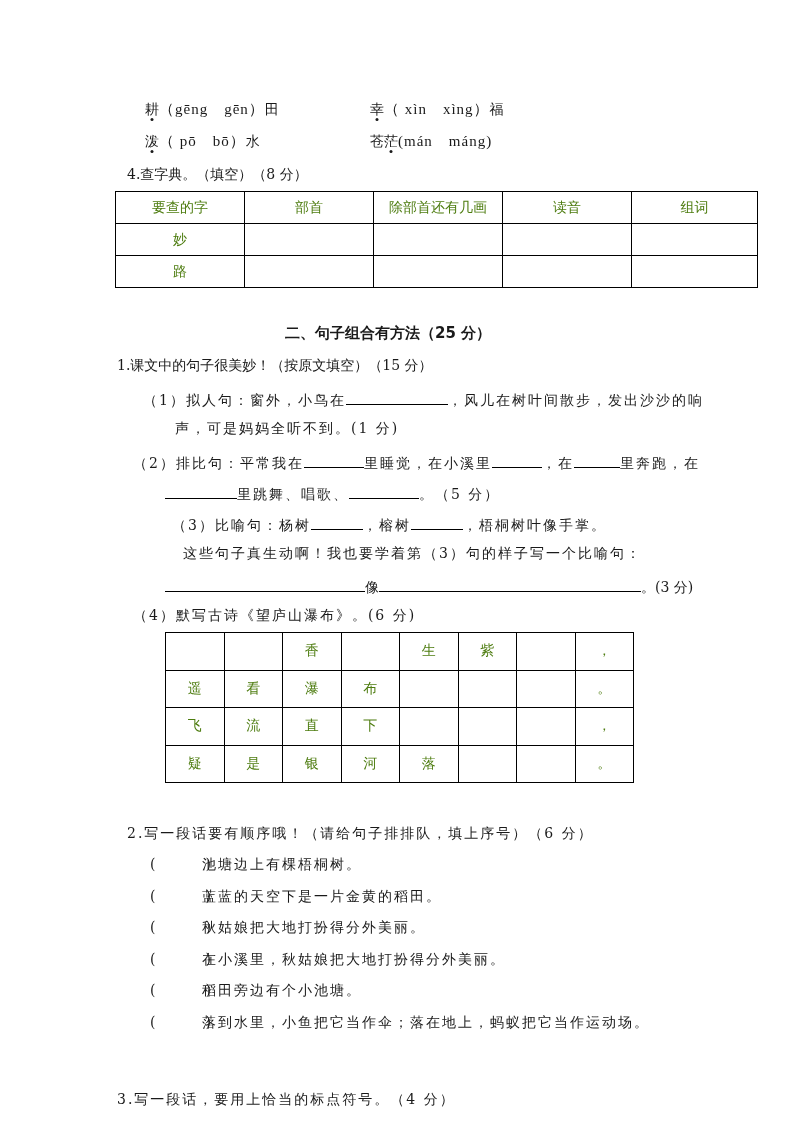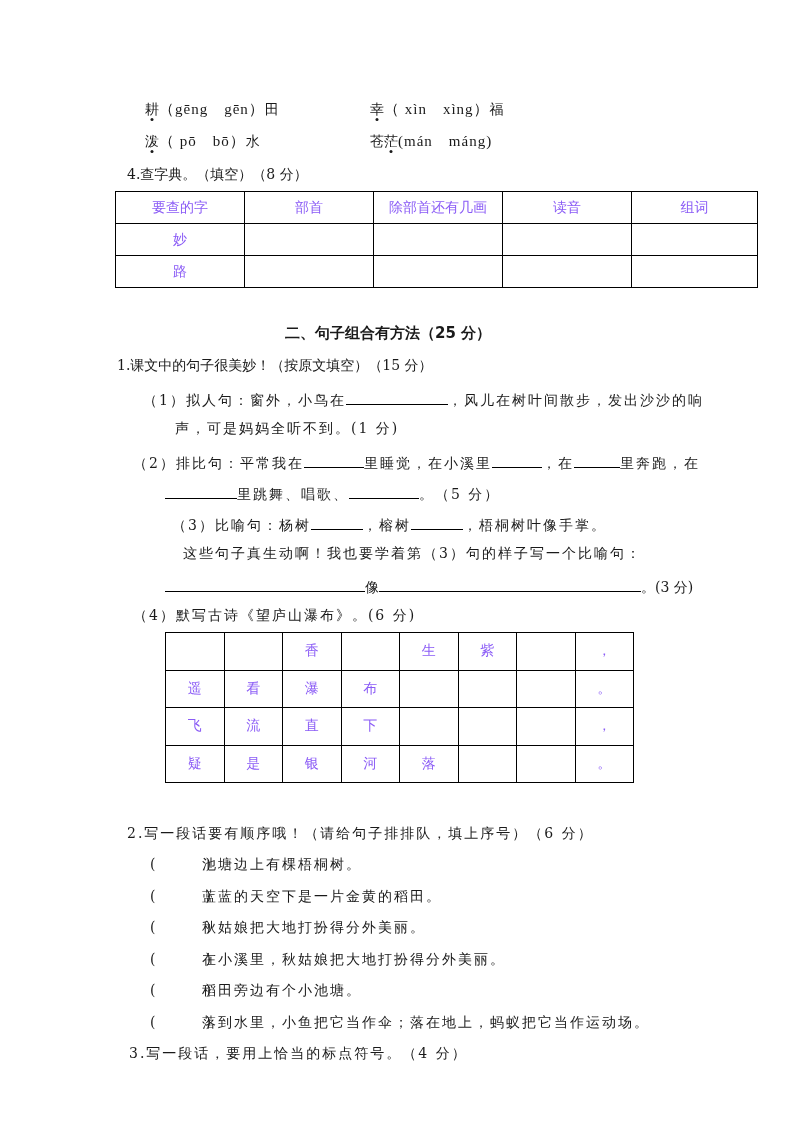--- a/index.html
+++ b/index.html
@@ -11,21 +11,21 @@
   .abs { position: absolute; white-space: nowrap; line-height: 1; }
   .dotted { position: relative; display: inline-block; }
   .dotted::after {
     content: ""; position: absolute; left: 50%; bottom: -5px;
     width: 3px; height: 3px; border-radius: 50%; background: #1a1a1a;
     transform: translateX(-50%);
   }
   .py { font-family: Liberation Serif, serif; font-size: 15px; letter-spacing: 1px; }
   .blank { display: inline-block; border-bottom: 1px solid #000; height: 14px; vertical-align: baseline; }
   table { border-collapse: collapse; position: absolute; }
-  td { border: 1px solid #000; text-align: center; padding: 0; font-size: 14px; color: #8b5cf6; }
+  td { border: 1px solid #000; text-align: center; padding: 0; font-size: 14px; color: #4d7c0f; }
   #dict-table td { height: 31px; }
   #poem-table td { height: 36.5px; width: 57.5px; }
   .title { font-family: "DejaVu Sans", "Liberation Sans", sans-serif; font-weight: bold; font-size: 15px; }
   .sp { letter-spacing: 2px; }
 </style>
 </head>
 <body>
 
 <div class="abs" style="left:145px; top:102px;">
   <span class="dotted">耕</span><span class="py">（gēng　gēn）</span><span>田</span>
@@ -139,13 +139,13 @@
 <div class="abs sp" style="left:127px; top:826px;">2.写一段话要有顺序哦！（请给句子排排队，填上序号）（6 分）</div>
 <div id="q2-list">
     <div class="abs sp" style="left: 150px; top: 857px;"><span style="display: inline-block; width: 52px; white-space: pre;">(　　　)</span><span>池塘边上有棵梧桐树。</span></div>
     <div class="abs sp" style="left: 150px; top: 888.5px;"><span style="display: inline-block; width: 52px; white-space: pre;">(　　　)</span><span>蓝蓝的天空下是一片金黄的稻田。</span></div>
     <div class="abs sp" style="left: 150px; top: 920px;"><span style="display: inline-block; width: 52px; white-space: pre;">(　　　)</span><span>秋姑娘把大地打扮得分外美丽。</span></div>
     <div class="abs sp" style="left: 150px; top: 951.5px;"><span style="display: inline-block; width: 52px; white-space: pre;">(　　　)</span><span>在小溪里，秋姑娘把大地打扮得分外美丽。</span></div>
     <div class="abs sp" style="left: 150px; top: 983px;"><span style="display: inline-block; width: 52px; white-space: pre;">(　　　)</span><span>稻田旁边有个小池塘。</span></div>
     <div class="abs sp" style="left: 150px; top: 1014.5px;"><span style="display: inline-block; width: 52px; white-space: pre;">(　　　)</span><span>落到水里，小鱼把它当作伞；落在地上，蚂蚁把它当作运动场。</span></div>
   </div>
 
-<div class="abs sp" style="left:117px; top:1046px;margin-left:12px;">3.写一段话，要用上恰当的标点符号。（4 分）</div>
+<div class="abs sp" style="left:117px; top:1092px;">3.写一段话，要用上恰当的标点符号。（4 分）</div>
 
 </body></html>

